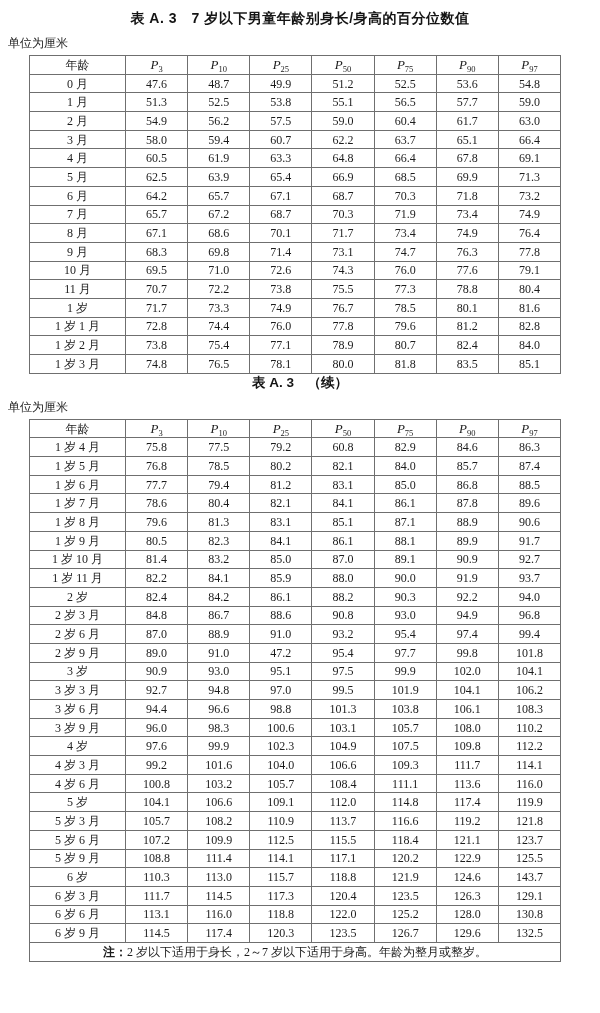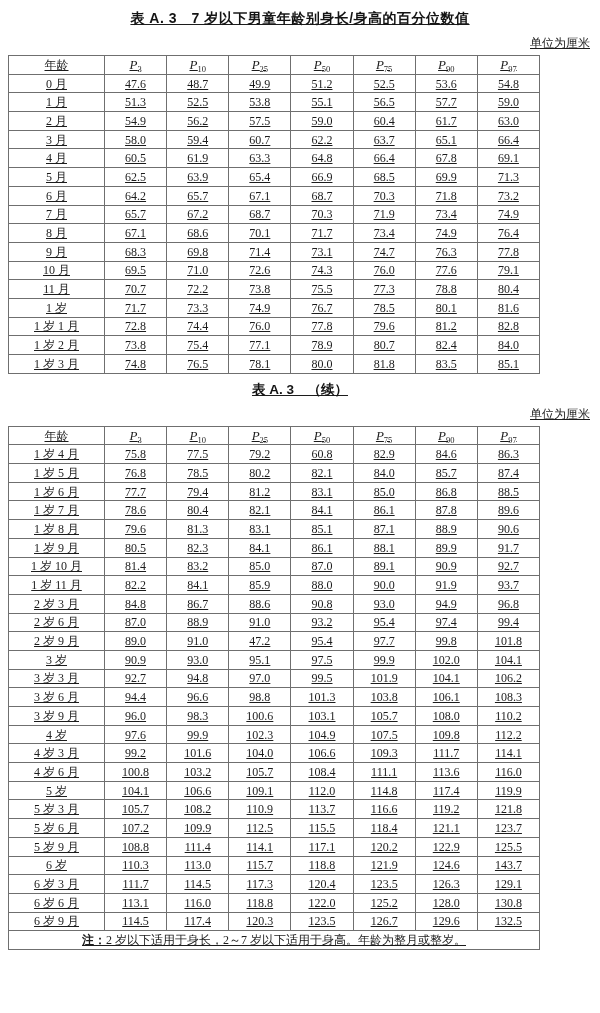--- a/index.html
+++ b/index.html
@@ -9,50 +9,49 @@
     width: 600px;
   }
   body {
     font-family: "Liberation Serif", "DejaVu Serif", serif;
     color: #1c1c1c;
     -webkit-font-smoothing: antialiased;
   }
   .page {
     width: 584px;
     padding: 8px 0 0 8px;
-    text-decoration: underline;
   }
   .doc-title {
     text-align: center;
     font-family: "Liberation Sans", "DejaVu Sans", sans-serif;
     font-weight: bold;
     font-size: 14px;
     letter-spacing: 0.5px;
     padding-top: 2px;
     color: #141414;
   }
   .unit-label {
-    text-align: right;
+    text-align: left;
     font-size: 12px;
     margin: 7px 2px 3px 0;
     color: #222;
   }
   .cont-title {
     text-align: center;
     font-family: "Liberation Sans", "DejaVu Sans", sans-serif;
     font-weight: bold;
     font-size: 13.5px;
-    margin-top: 7px;
     color: #141414;
   }
   table.ptable {
     width: 532px;
     border-collapse: collapse;
     table-layout: fixed;
     font-size: 12px;
+    margin-left: 21px;
   }
   table.ptable col.c-age { width: 96px; }
   table.ptable th, table.ptable td {
     border: 1px solid #6f6f6f;
     text-align: center;
     vertical-align: middle;
     height: 18.7px;
     padding: 0;
     font-weight: normal;
     line-height: 1;
@@ -362,20 +361,30 @@
           <td>1 岁 11 月</td>
           <td>82.2</td>
           <td>84.1</td>
           <td>85.9</td>
           <td>88.0</td>
           <td>90.0</td>
           <td>91.9</td>
           <td>93.7</td>
         </tr>
         <tr>
+          <td>2 岁</td>
+          <td>82.4</td>
+          <td>84.2</td>
+          <td>86.1</td>
+          <td>88.2</td>
+          <td>90.3</td>
+          <td>92.2</td>
+          <td>94.0</td>
+        </tr>
+        <tr>
           <td>2 岁 3 月</td>
           <td>84.8</td>
           <td>86.7</td>
           <td>88.6</td>
           <td>90.8</td>
           <td>93.0</td>
           <td>94.9</td>
           <td>96.8</td>
         </tr>
         <tr>

